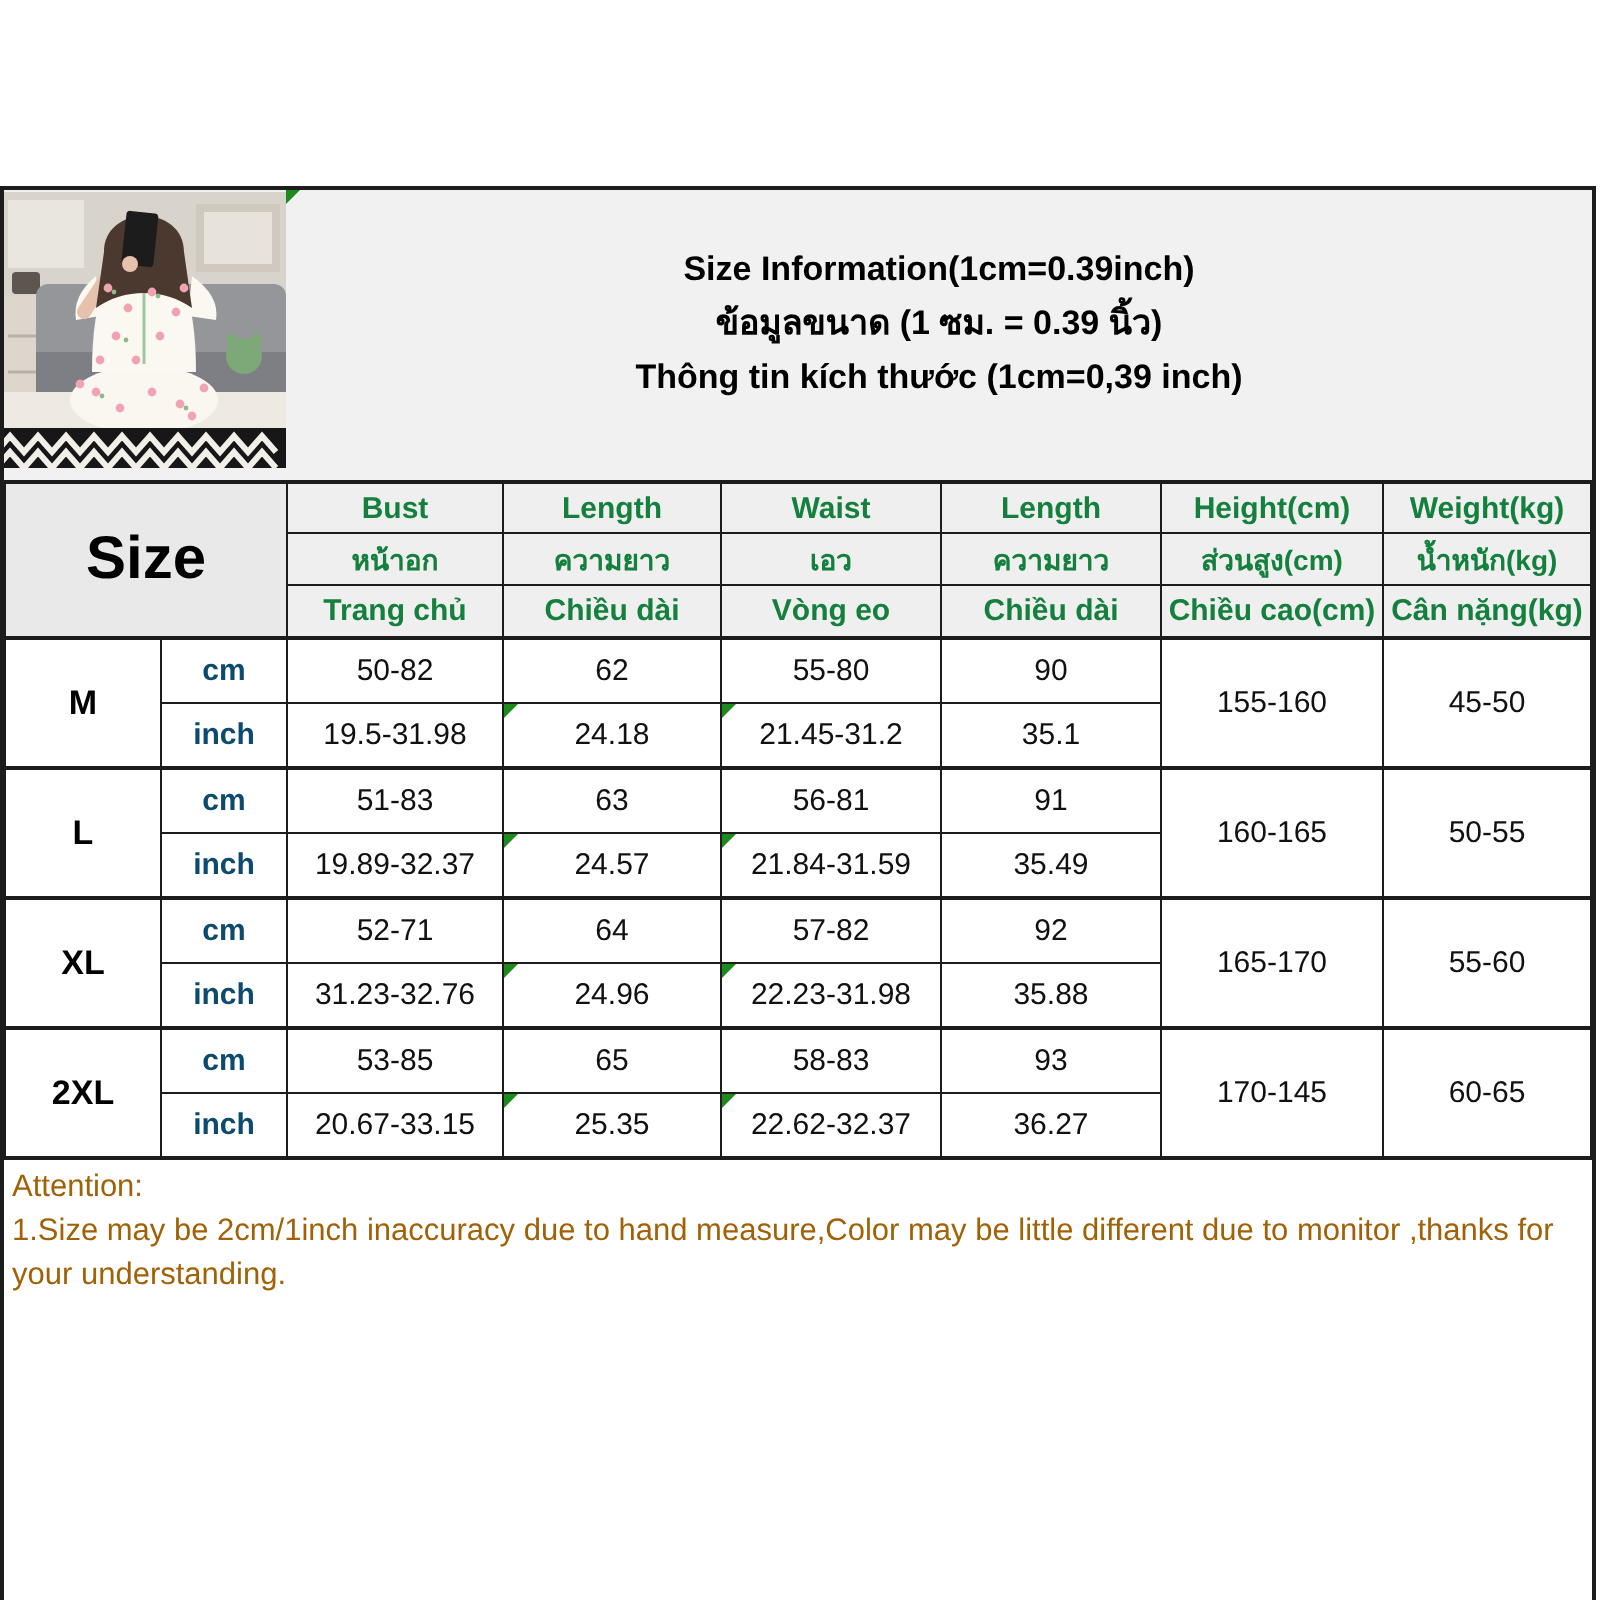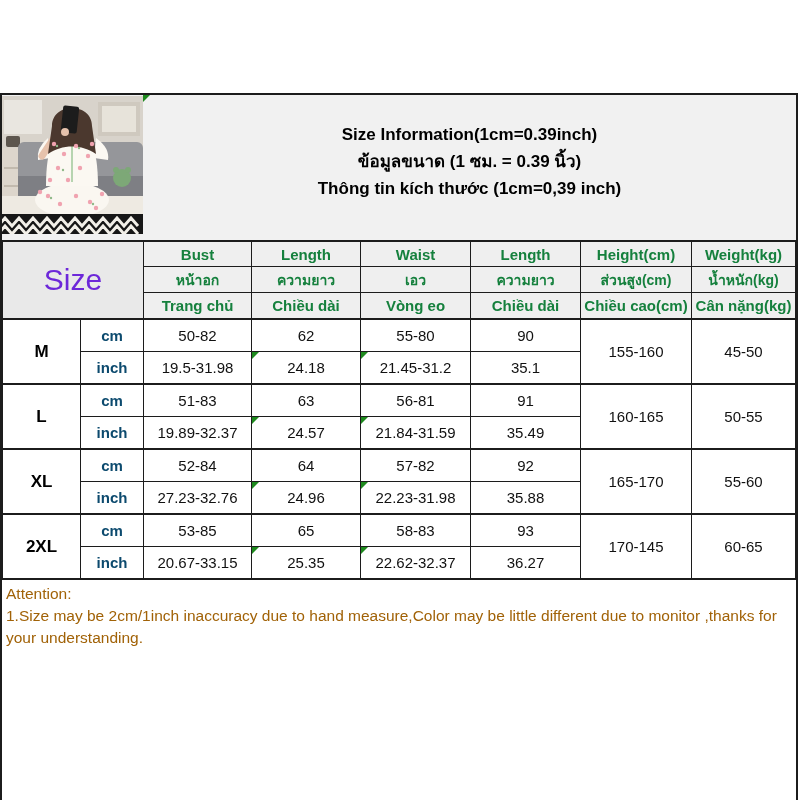--- a/index.html
+++ b/index.html
@@ -8,21 +8,21 @@
   .title-row{flex:0 0 145px;background:#f1f1f1;position:relative;}
   .photo-wrap{position:absolute;left:0;top:1px;width:141px;height:138px;}
   .title-text{position:absolute;left:141px;right:0;top:26px;text-align:center;font-weight:bold;font-size:17px;line-height:27px;color:#000;}
   .tri{position:absolute;left:0;top:0;width:0;height:0;border-top:7px solid #1e8a1e;border-right:7px solid transparent;}
   .tri-title{left:141px;top:0;}
   table{width:794px;border-collapse:collapse;table-layout:fixed;border-top:2px solid #1c1c1c;border-bottom:2px solid #1c1c1c;}
   td{border:1px solid #1c1c1c;text-align:center;vertical-align:middle;font-size:15px;padding:0;overflow:hidden;white-space:nowrap;position:relative;}
   tr.hr1 td{height:24px;} tr.hr2 td{height:25px;margin-top:32px;} tr.hr3 td{height:25px;}
   td.hdr{background:#efefef;font-weight:bold;font-size:15px;color:#15803d;}
   td.hdr-th{font-size:14px;}
-  td.size-cell{background:#e9e9e9;font-size:30px;font-weight:normal;color:#6d28d9;text-align:center;}
+  td.size-cell{background:#e9e9e9;font-size:30px;font-weight:bold;color:#000000;text-align:center;}
   td.sizename{background:#e9e9e9;font-weight:bold;font-size:17px;color:#000;}
   td.unit{font-weight:bold;color:#0c4a6e;}
   tr.data td{height:31px;background:#fff;}
   tr.grp td{border-top:2px solid #1c1c1c;}
   .attention{flex:1;background:#fff;padding:3px 10px 16px 4px;font-size:15.5px;line-height:22px;color:#a16207;}
 </style>
 </head>
 <body>
 
 <div class="box">
@@ -161,30 +161,30 @@
       <td class="unit">inch</td>
       <td>19.89-32.37</td>
       <td><span class="tri"></span><span>24.57</span></td>
       <td><span class="tri"></span><span>21.84-31.59</span></td>
       <td>35.49</td>
     </tr>
 
     <tr class="data grp">
       <td class="sizename" rowspan="2">XL</td>
       <td class="unit">cm</td>
-      <td>52-84</td>
+      <td>52-71</td>
       <td>64</td>
       <td>57-82</td>
       <td>92</td>
       <td rowspan="2">165-170</td>
       <td rowspan="2">55-60</td>
     </tr>
     <tr class="data">
       <td class="unit">inch</td>
-      <td>27.23-32.76</td>
+      <td>31.23-32.76</td>
       <td><span class="tri"></span><span>24.96</span></td>
       <td><span class="tri"></span><span>22.23-31.98</span></td>
       <td>35.88</td>
     </tr>
 
     <tr class="data grp">
       <td class="sizename" rowspan="2">2XL</td>
       <td class="unit">cm</td>
       <td>53-85</td>
       <td>65</td>

